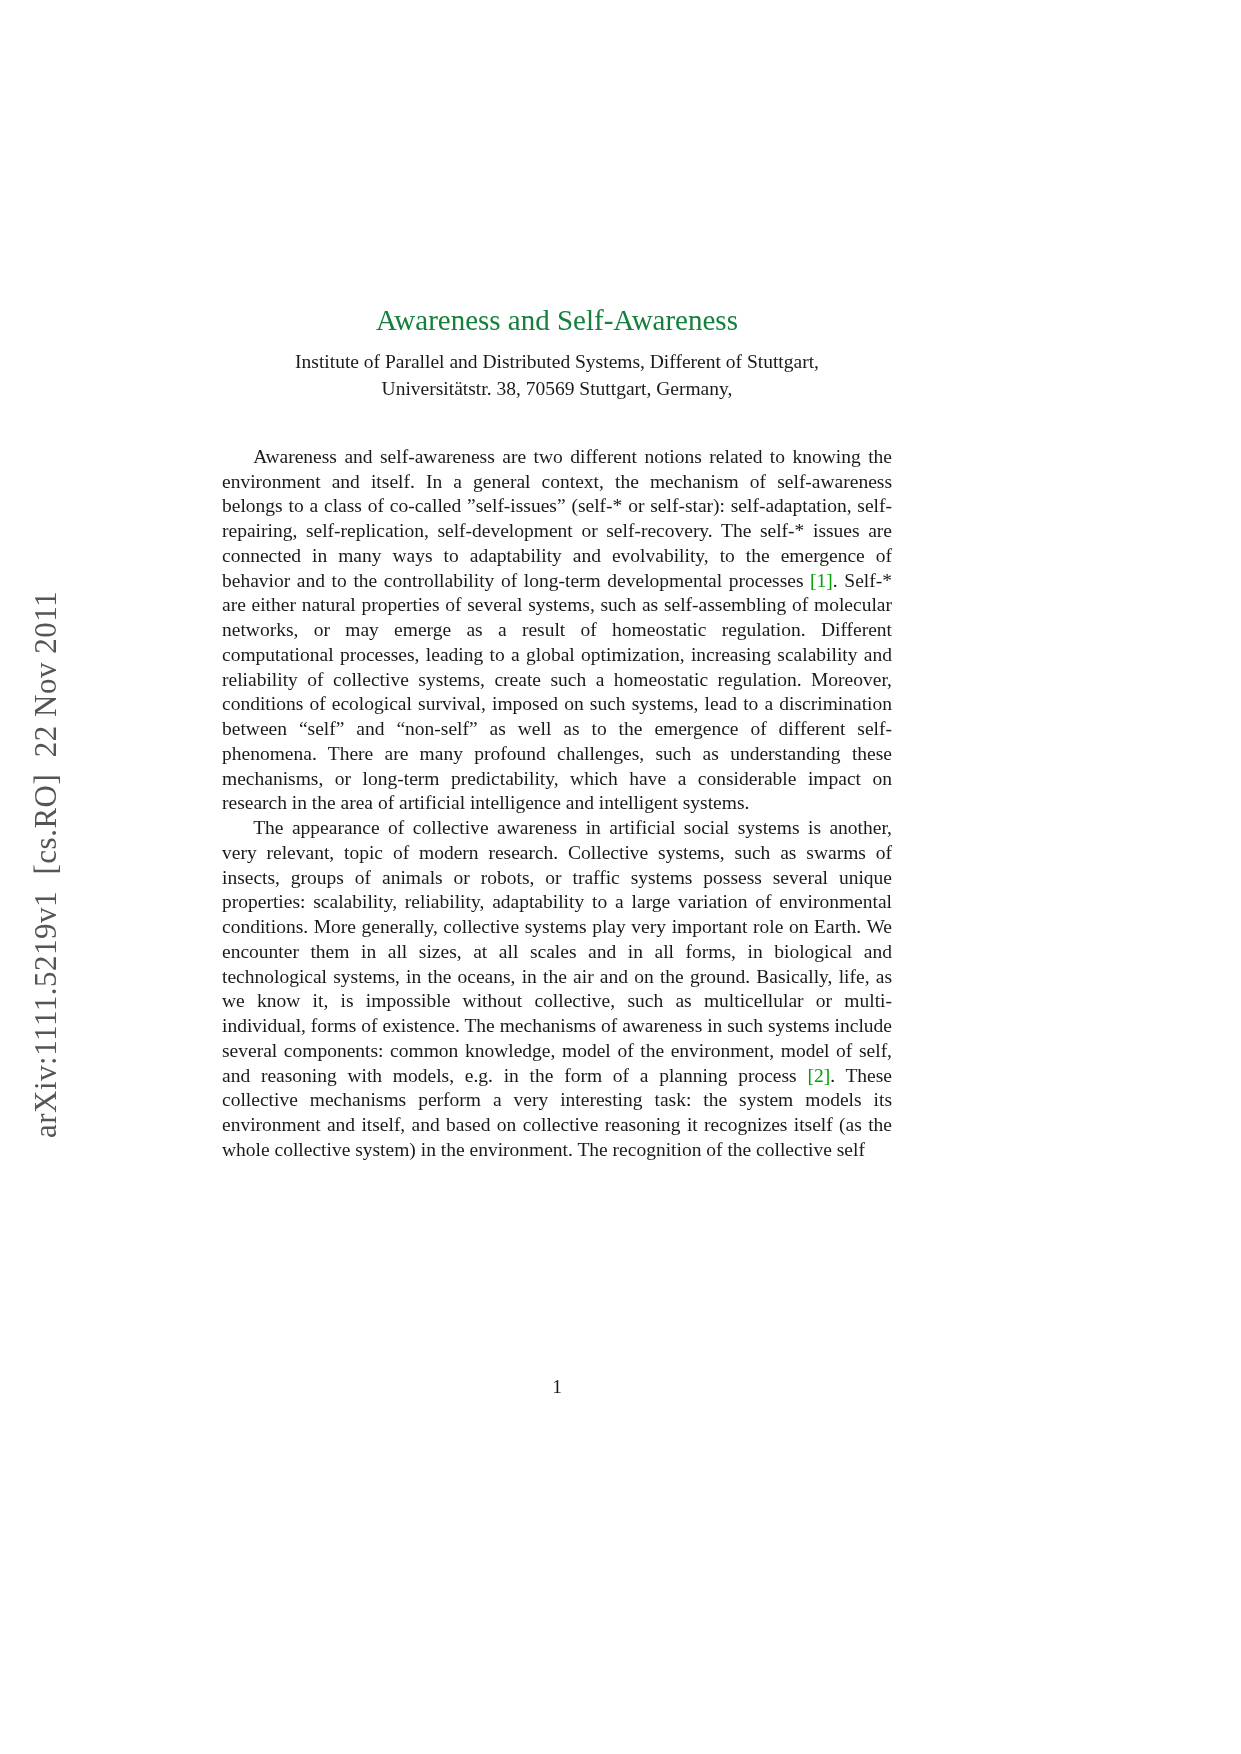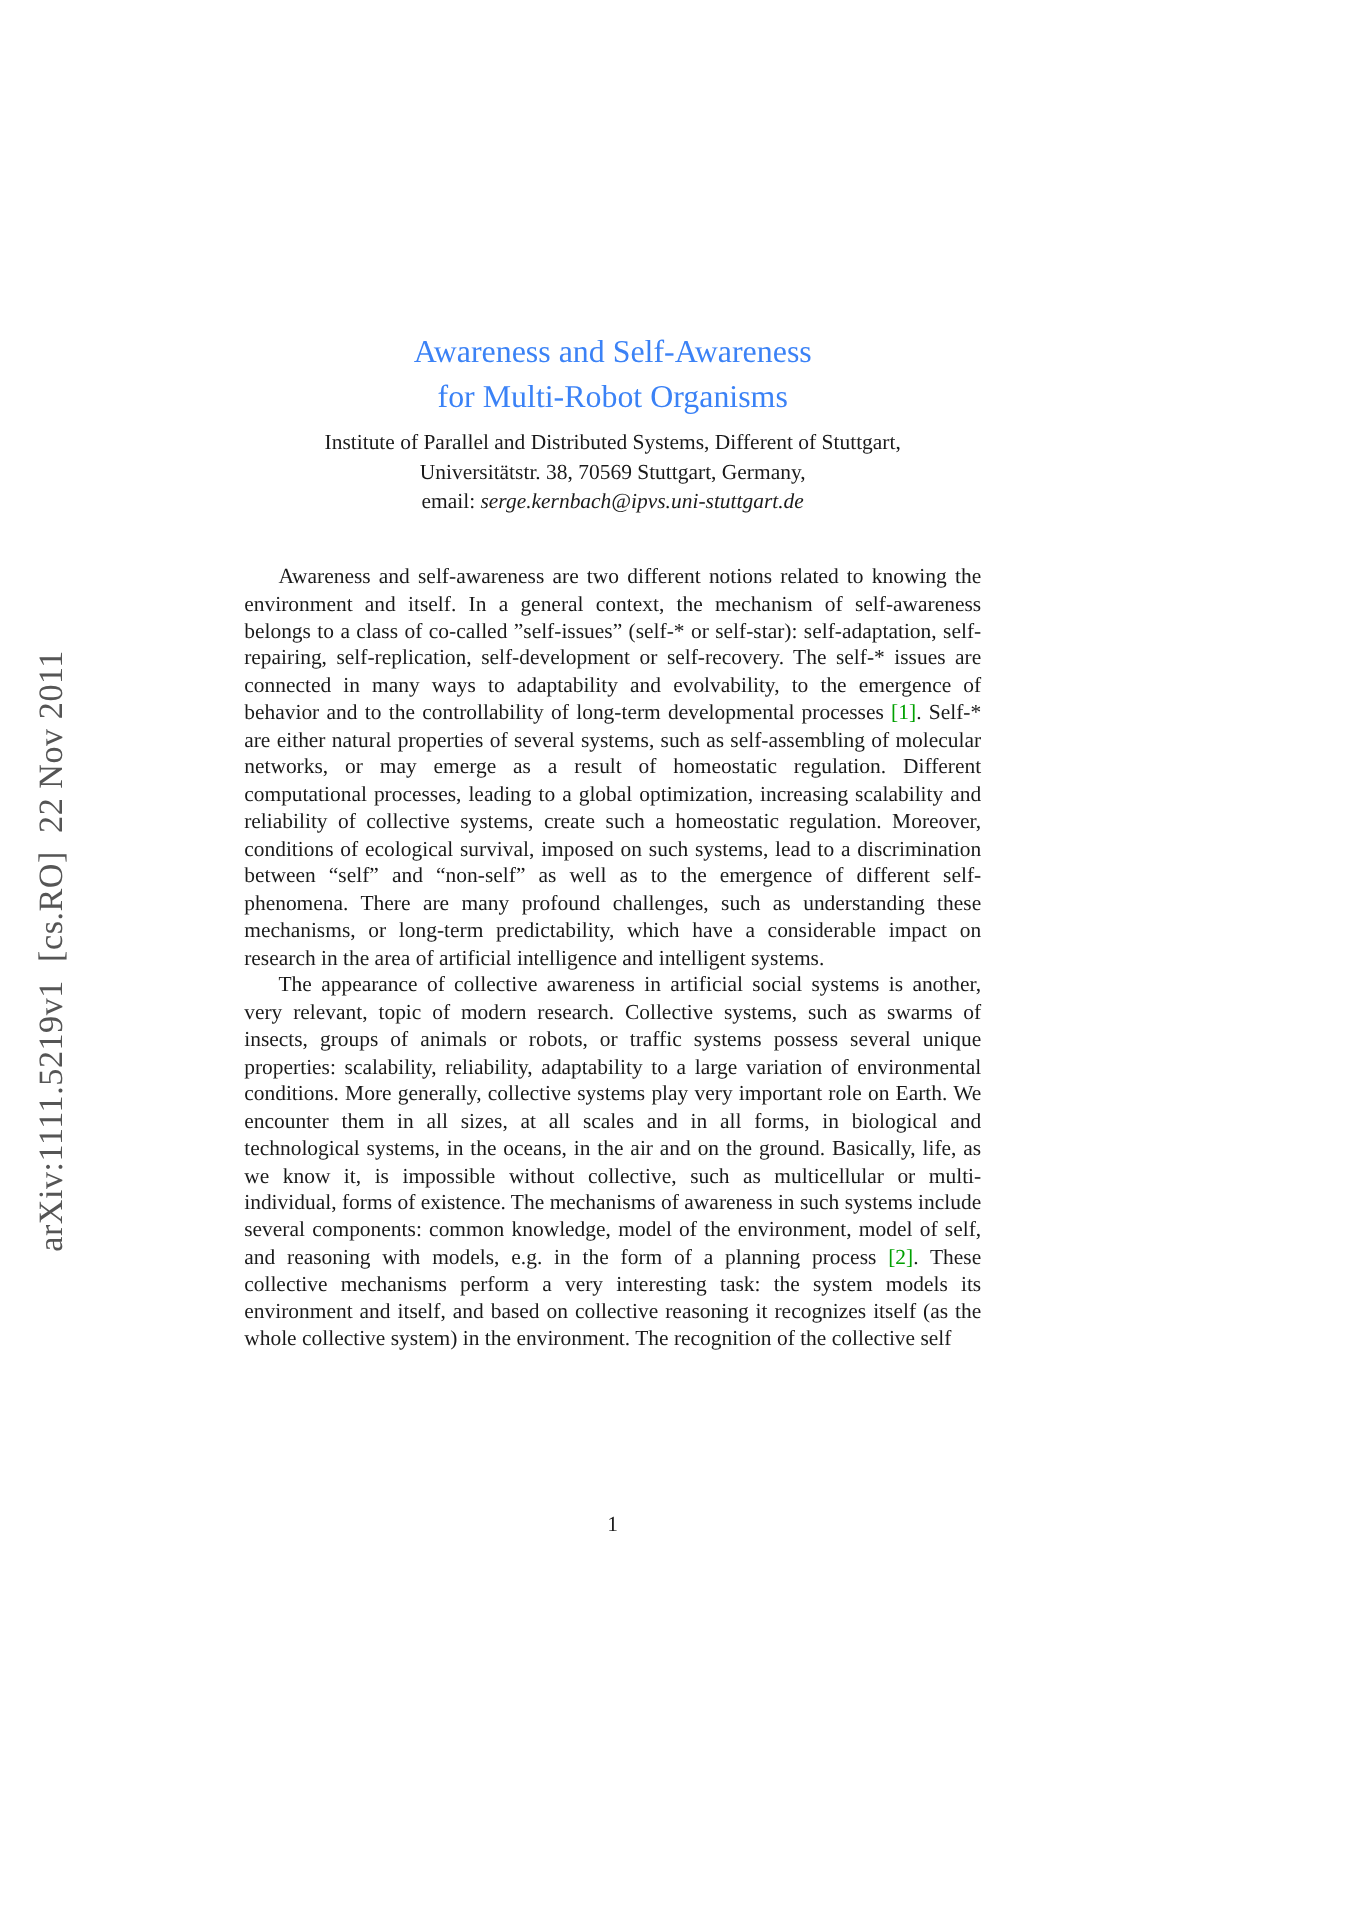--- a/index.html
+++ b/index.html
@@ -33,21 +33,21 @@
     top: 0;
     left: 222px;
     width: 670px;
   }
   .title {
     margin: 300px 0 0 0;
     text-align: center;
     font-size: 29px;
     font-weight: normal;
     line-height: 1.42;
-    color: #3b82f6;
+    color: #15803d;
   }
   .author {
     margin-top: 30px;
     text-align: center;
     font-size: 21px;
     line-height: 1.3;
   }
   .affil {
     text-align: center;
     font-size: 19.5px;
@@ -88,31 +88,27 @@
 <body>
 
 <div class="page">
 
   <div class="watermark">arXiv:1111.5219v1  [cs.RO]  22 Nov 2011</div>
 
   <div class="content">
 
     <h1 class="title">
       <span>Awareness and Self-Awareness</span><br>
-      <span>for Multi-Robot Organisms</span>
     </h1>
 
 
     <div class="affil">Institute of Parallel and Distributed Systems, Different of Stuttgart,</div>
 
     <div class="affil">Universitätstr. 38, 70569 Stuttgart, Germany,</div>
 
-    <div class="affil">
-      <span>email: </span><span class="em">serge.kernbach@ipvs.uni-stuttgart.de</span>
-    </div>
 
     <div class="body-block">
 
       <p class="body-para"><span>Awareness and self-awareness are two different notions related to knowing the environment and itself. In a general context, the mechanism of self-awareness belongs to a class of co-called ”self-issues” (self-* or self-star): self-adaptation, self-repairing, self-replication, self-development or self-recovery. The self-* issues are connected in many ways to adaptability and evolvability, to the emergence of behavior and to the controllability of long-term developmental processes </span><span class="cite">[1]</span><span>. Self-* are either natural properties of several systems, such as self-assembling of molecular networks, or may emerge as a result of homeostatic regulation. Different computational processes, leading to a global optimization, increasing scalability and reliability of collective systems, create such a homeostatic regulation. Moreover, conditions of ecological survival, imposed on such systems, lead to a discrimination between “self” and “non-self” as well as to the emergence of different self-phenomena. There are many profound challenges, such as understanding these mechanisms, or long-term predictability, which have a considerable impact on research in the area of artificial intelligence and intelligent systems.</span></p>
 
       <p class="body-para"><span>The appearance of collective awareness in artificial social systems is another, very relevant, topic of modern research. Collective systems, such as swarms of insects, groups of animals or robots, or traffic systems possess several unique properties: scalability, reliability, adaptability to a large variation of environmental conditions. More generally, collective systems play very important role on Earth. We encounter them in all sizes, at all scales and in all forms, in biological and technological systems, in the oceans, in the air and on the ground. Basically, life, as we know it, is impossible without collective, such as multicellular or multi-individual, forms of existence. The mechanisms of awareness in such systems include several components: common knowledge, model of the environment, model of self, and reasoning with models, e.g. in the form of a planning process </span><span class="cite">[2]</span><span>. These collective mechanisms perform a very interesting task: the system models its environment and itself, and based on collective reasoning it recognizes itself (as the whole collective system) in the environment. The recognition of the collective self</span></p>
 
     </div>
 
   </div>

